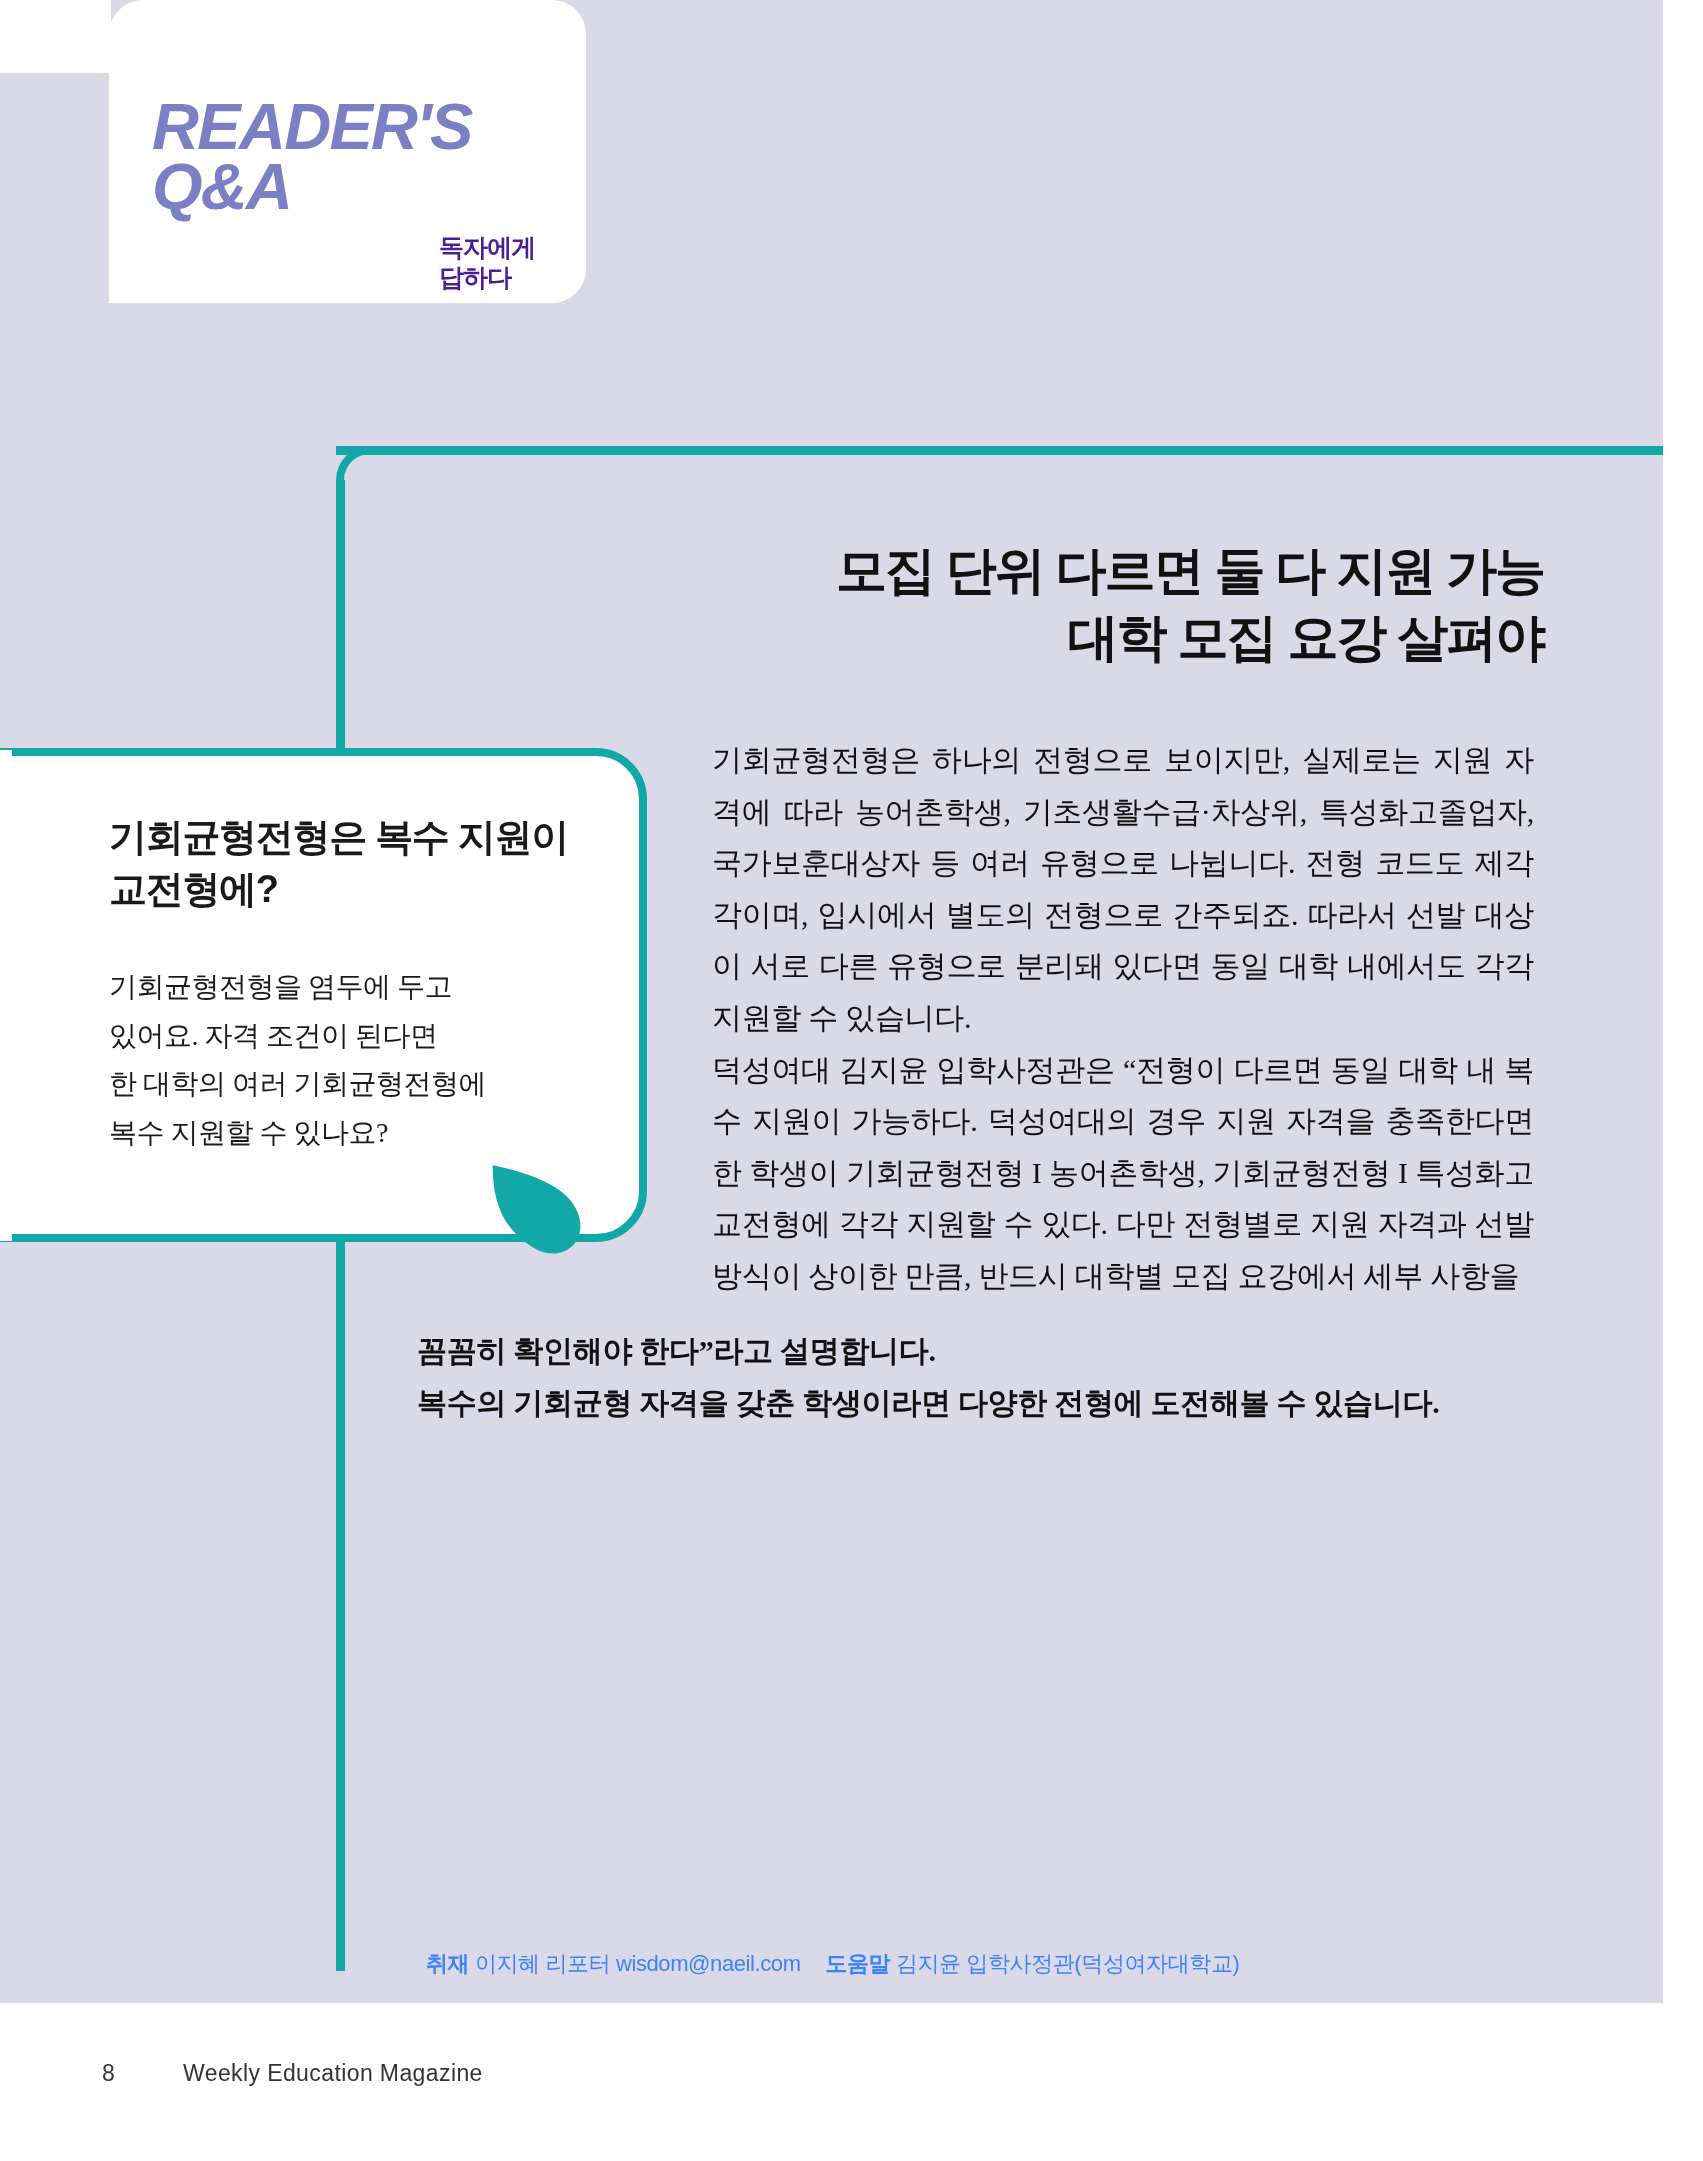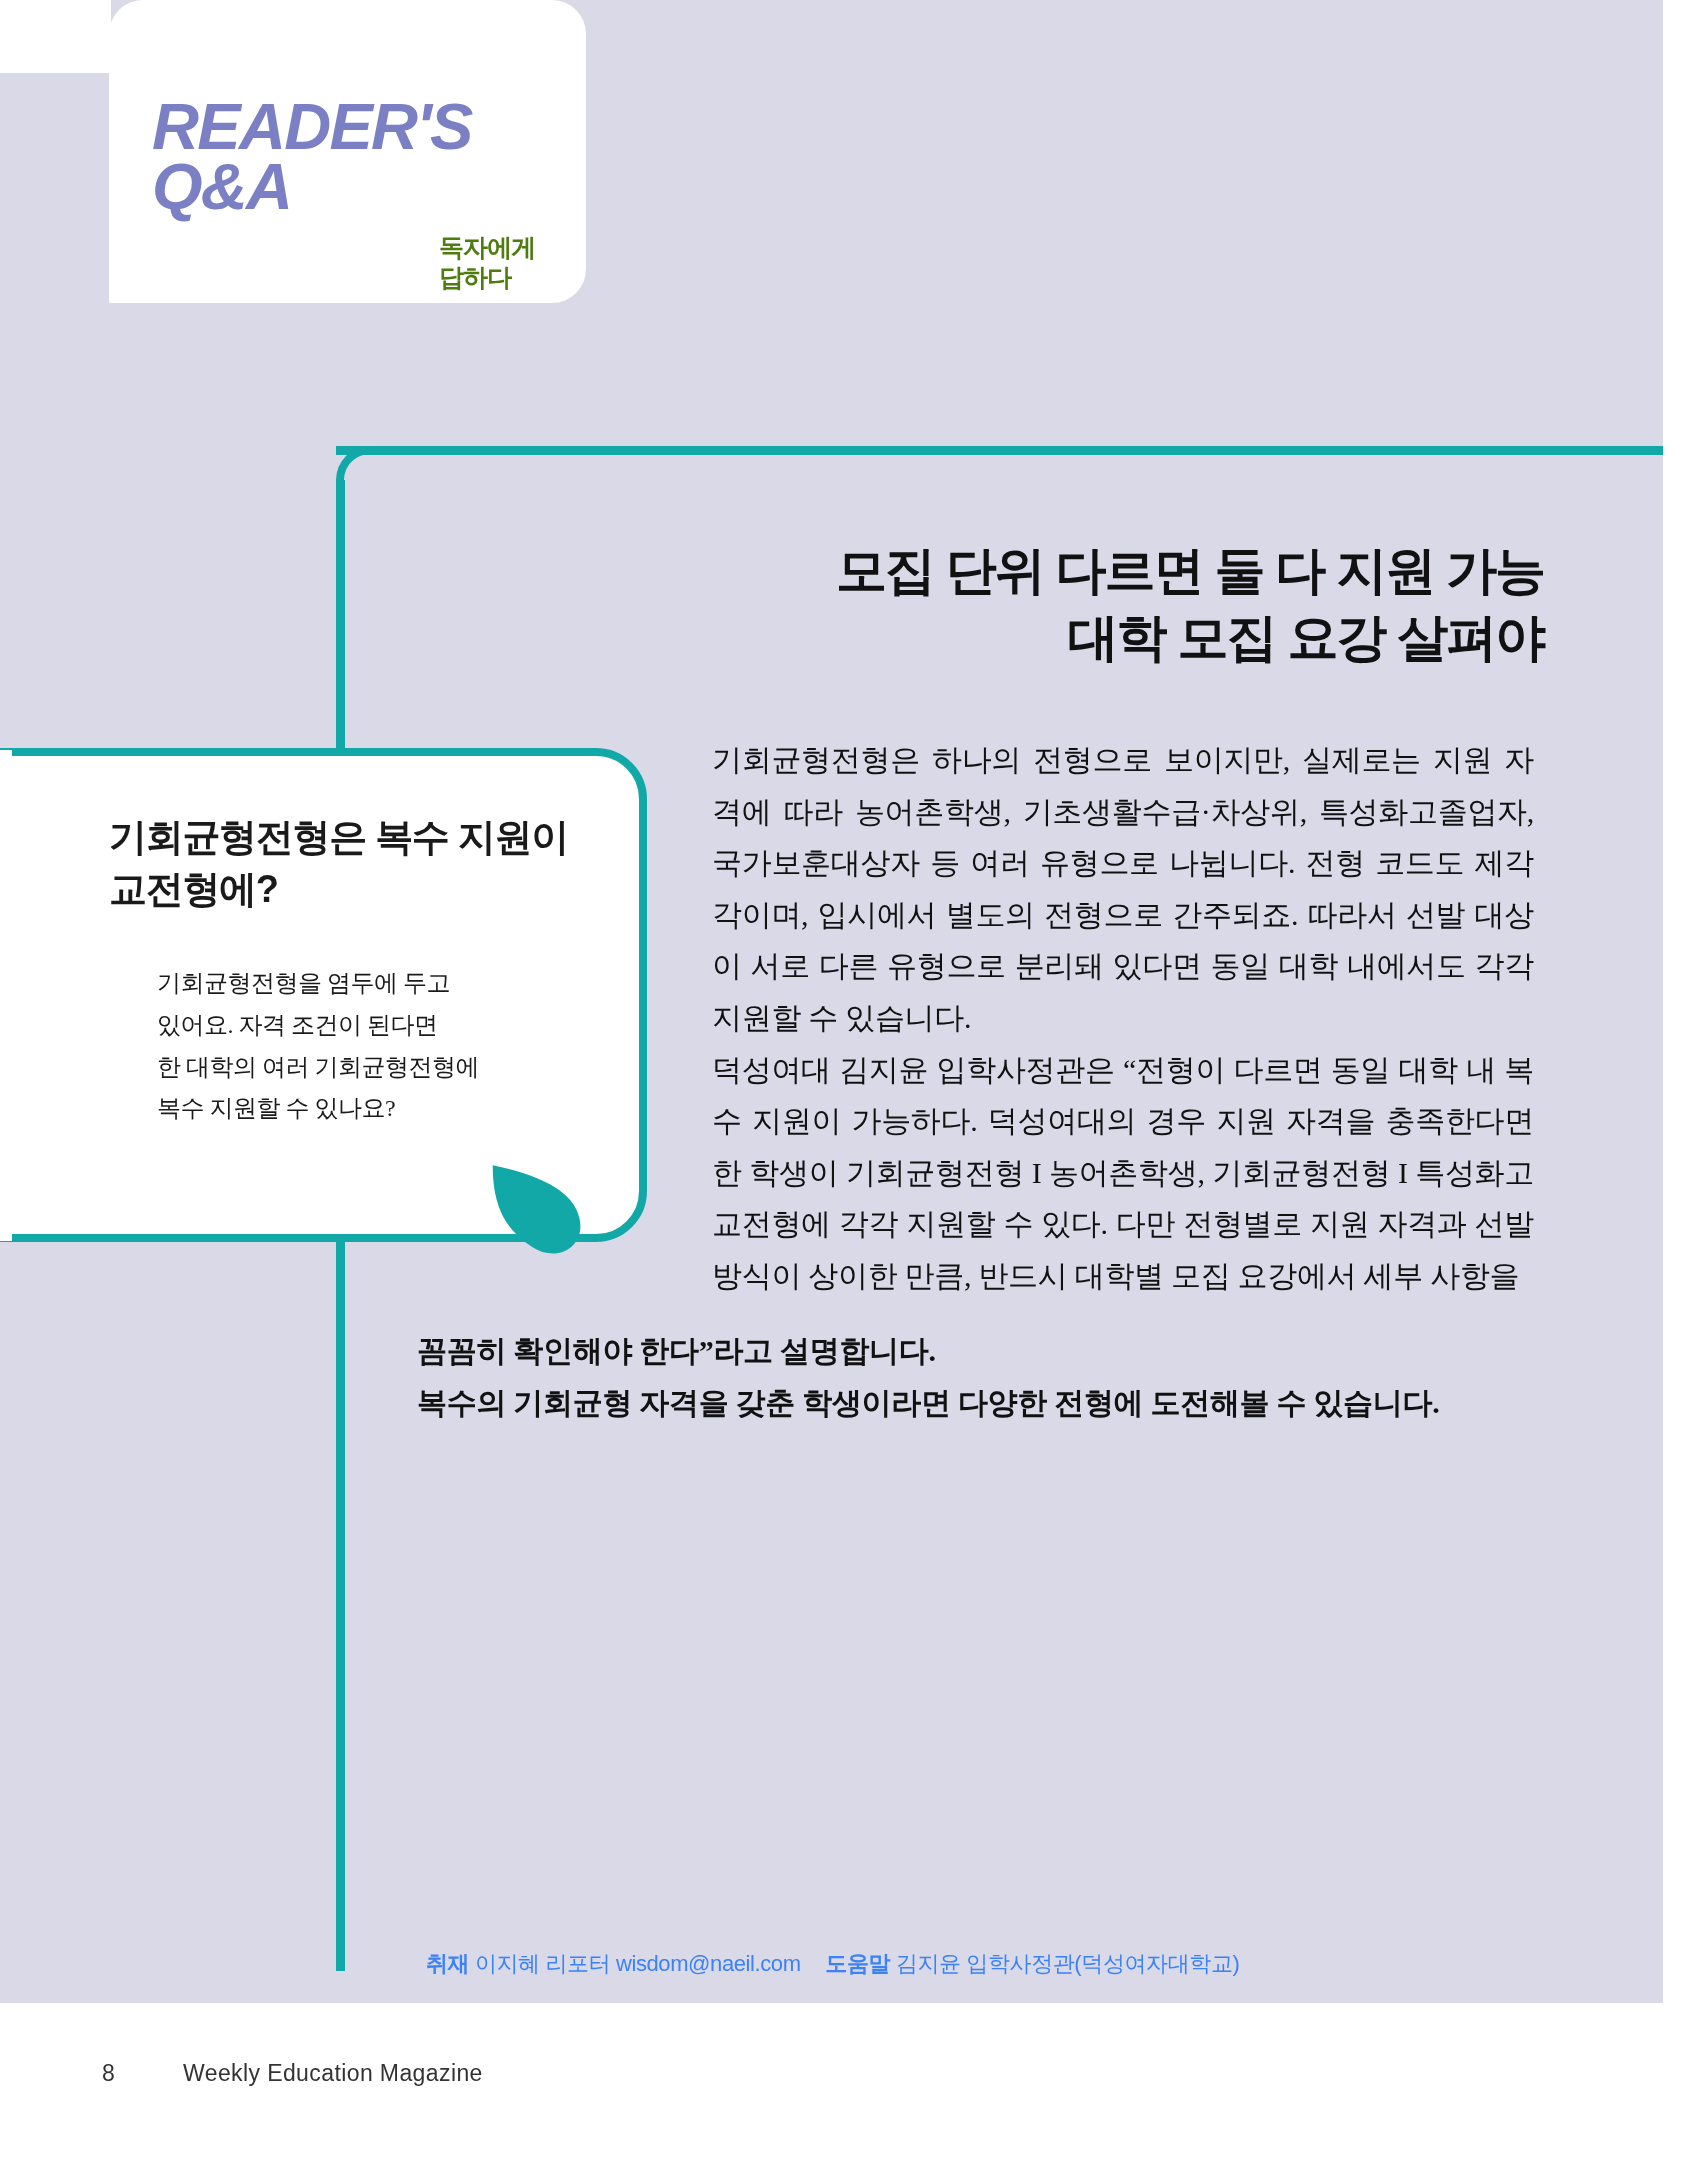--- a/index.html
+++ b/index.html
@@ -72,21 +72,21 @@
     white-space: pre-line;
   }
   .readers-sub {
     position: absolute;
     left: 330px;
     top: 160px;
     font-family: "Liberation Sans", sans-serif;
     font-weight: bold;
     font-size: 25px;
     line-height: 1.18;
-    color: #4d7c0f;
+    color: #4c1d95;
     white-space: pre-line;
     letter-spacing: -0.9px;
   }
 
   
   .teal-top {
     position: absolute;
     left: 336px;
     top: 446px;
     width: 1368px;
@@ -155,26 +155,25 @@
     color: #1a1a1a;
     letter-spacing: -1.3px;
     white-space: pre-line;
   }
   .q-body {
     position: absolute;
     left: 109px;
     top: 963px;
     width: 511px;
     font-family: "Liberation Serif", serif;
-    font-size: 24px;
+    font-size: 28px;
     line-height: 1.74;
     color: #1a1a1a;
     letter-spacing: -0.5px;
     white-space: pre-line;
-    margin-left: 48px;
   }
 
   
   .headline {
     position: absolute;
     right: 119px;
     top: 537px;
     width: 920px;
     text-align: right;
     font-family: "Liberation Sans", sans-serif;

